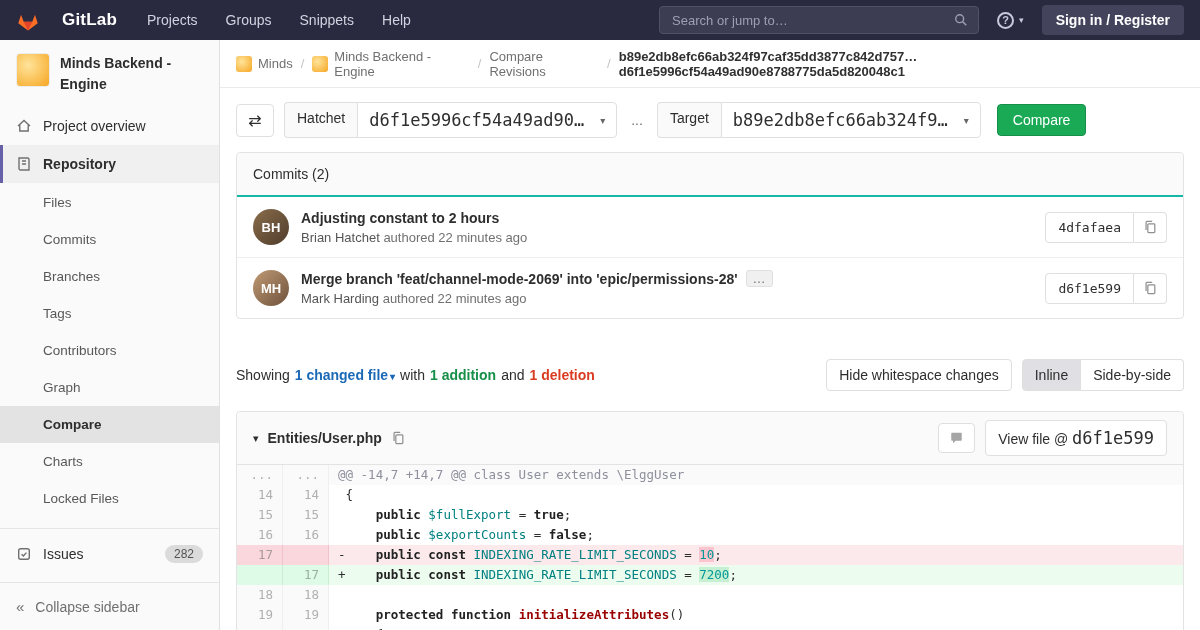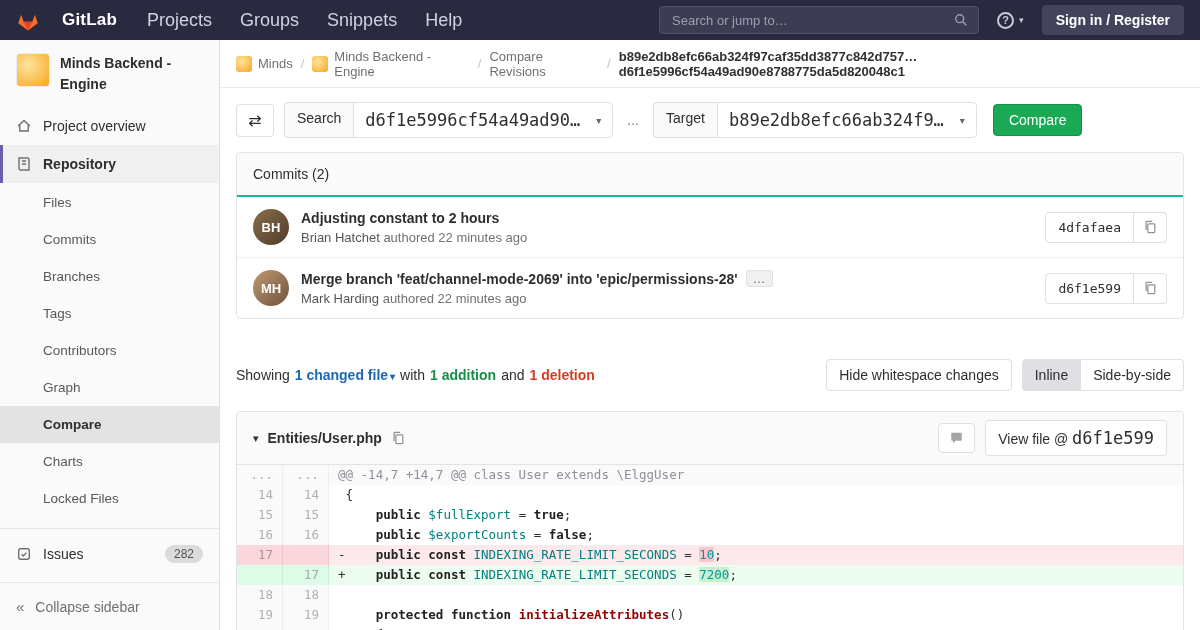--- a/index.html
+++ b/index.html
@@ -8,21 +8,21 @@
     width:1200px; height:630px; overflow:hidden;
     font-family:"Liberation Sans", sans-serif;
     font-size:14px; color:#2e2e2e; background:#fff;
     position:relative;
   }
   
   .navbar { height:40px; background:#292940; display:flex; align-items:center; padding:0 16px; color:#fff; }
   .brand { display:flex; align-items:center; gap:22px; cursor:pointer; }
   .brand-name { font-weight:bold; font-size:17px; color:#fff; letter-spacing:.2px; }
   .nav-menu { display:flex; gap:28px; margin-left:30px; }
-  .nav-item { color:#d2d2e0; font-size:18px; cursor:pointer; }
+  .nav-item { color:#d2d2e0; font-size:14px; cursor:pointer; }
   .nav-search { margin-left:auto; width:320px; height:28px; background:#3c3c52; border:1px solid #50506a; border-radius:4px; display:flex; align-items:center; padding:0 10px; }
   .nav-search input { flex:1; background:transparent; border:0; outline:0; color:#fff; font:13px "Liberation Sans",sans-serif; }
   .nav-search input::placeholder { color:#9e9eb4; }
   .help { display:flex; align-items:center; gap:5px; margin-left:18px; cursor:pointer; }
   .help-circle { width:17px; height:17px; border-radius:50%; border:2px solid #c9c9dc; color:#c9c9dc; font-size:11px; font-weight:bold; display:flex; align-items:center; justify-content:center; }
   .caret { font-size:9px; color:#c9c9dc; }
   .signin { margin-left:18px; background:#43445c; border-radius:4px; padding:7px 14px; font-weight:bold; font-size:14px; color:#fff; cursor:pointer; white-space:nowrap; }
   
   .sidebar { position:absolute; top:40px; left:0; width:220px; bottom:0; background:#fafafa; border-right:1px solid #e1e1e1; }
   .proj { display:flex; gap:10px; padding:13px 16px 12px; align-items:flex-start; cursor:pointer; }
@@ -207,21 +207,21 @@
       <span class="crumb">
         <span>Compare Revisions</span>
       </span>
       <span class="crumb-sep">/</span>
       <span class="crumb-current">b89e2db8efc66ab324f97caf35dd3877c842d757…d6f1e5996cf54a49ad90e8788775da5d820048c1</span>
     </div>
 
   <div class="compare-bar">
     <div class="icon-btn">⇄</div>
     <div class="input-group">
-      <span class="ig-label">Search</span>
+      <span class="ig-label">Hatchet</span>
       <div class="ig-dd">
         <span class="mono">d6f1e5996cf54a49ad90…</span>
         <span class="dd-caret">▾</span>
       </div>
     </div>
     <span class="dots">...</span>
     <div class="input-group">
       <span class="ig-label">Target</span>
       <div class="ig-dd">
         <span class="mono">b89e2db8efc66ab324f9…</span>

